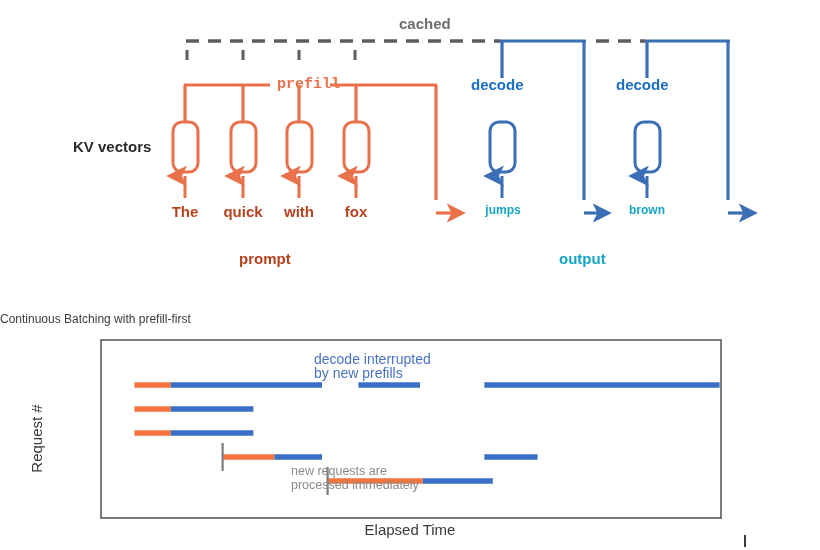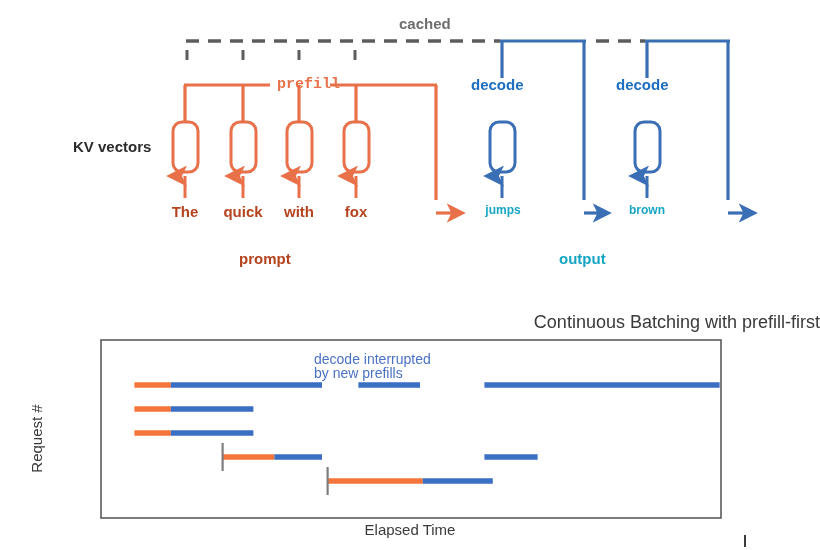--- a/index.html
+++ b/index.html
@@ -47,22 +47,22 @@
     color:#16a6c4;font-size:12px;font-weight:bold;
     top:203px;text-align:center;
   }
   .lbl-output{
     color:#16a6c4;font-size:15px;font-weight:bold;
     left:537px;top:250px;margin-left:22px;
   }
 
   
   .chart-title{
-    color:#3a3a3a;font-size:18px;
-    left:0;top:312px;width:820px;text-align:right;
+    color:#3a3a3a;font-size:12px;
+    left:0;top:312px;width:820px;text-align:left;
   }
   .ylabel{
     color:#3a3a3a;font-size:15px;
     left:-19px;top:430px;width:110px;text-align:center;
     transform:rotate(-90deg);transform-origin:center center;
   }
   .xlabel{
     color:#3a3a3a;font-size:15px;
     left:0;top:521px;width:820px;text-align:center;
   }
@@ -209,15 +209,17 @@
         <rect x="422.80" y="478.25" width="70.00" height="5.5" fill="#3a6fc4"></rect>
       </g>
     <g id="gantt-markers">
         <line x1="222.60" x2="222.60" y1="443.00" y2="471.00" stroke="#7d7d7d" stroke-width="2.2"></line>
         <line x1="327.60" x2="327.60" y1="467.00" y2="495.00" stroke="#7d7d7d" stroke-width="2.2"></line>
       </g>
   </svg>
 
   <div class="txt anno-blue" style="white-space: pre;">decode interrupted
 by new prefills</div>
+  <div class="txt anno-gray" style="white-space: pre;">new requests are
+processed immediately</div>
 
   <div class="cursor"></div>
 </div>
 
 </body></html>

